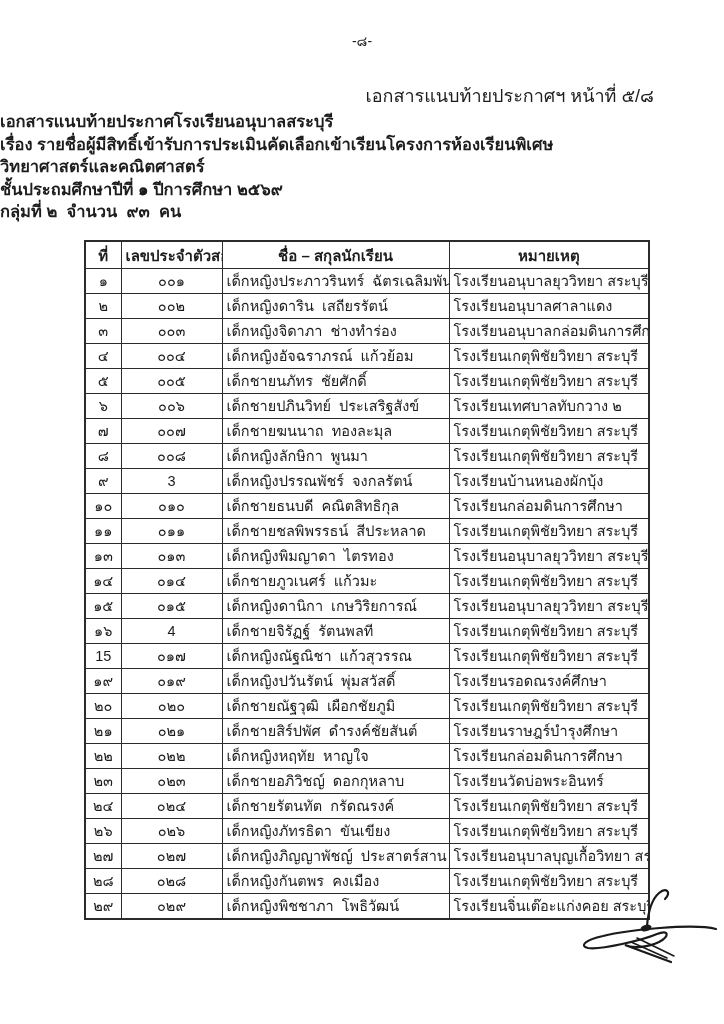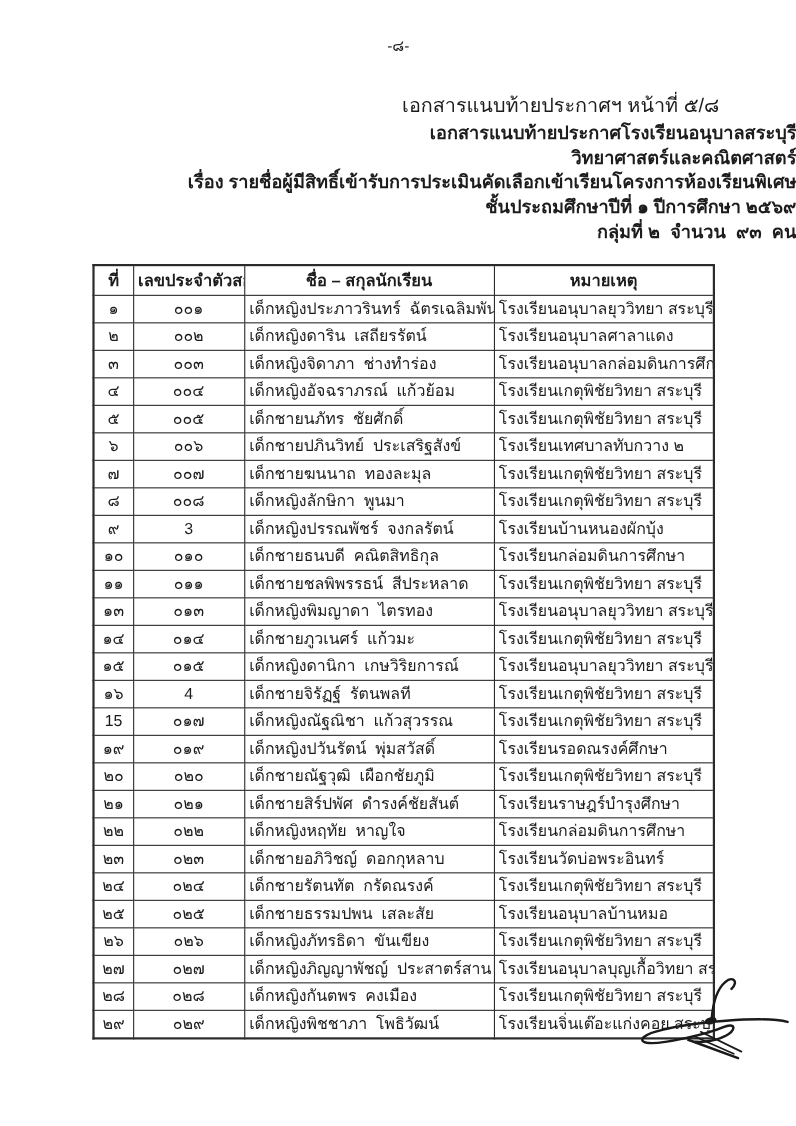--- a/index.html
+++ b/index.html
@@ -15,21 +15,21 @@
   .page-number{
     position:absolute;top:30px;left:0;width:100%;
     text-align:center;font-size:14px;
   }
   .attachment-note{
     position:absolute;top:81px;right:70px;
     font-size:18px;
   }
   .title-block{
     position:absolute;top:110px;left:0;width:100%;
-    text-align:right;font-weight:bold;
+    text-align:left;font-weight:bold;
     font-size:16.5px;line-height:22.5px;
   }
   .title-line{white-space:pre;}
   table.roster{
     position:absolute;left:84px;top:240px;
     width:564px;
     border-collapse:collapse;table-layout:fixed;
     font-size:14.5px;
     border:2px solid #2b2b2b;
   }
@@ -54,22 +54,22 @@
 <body>
 
 <div class="page">
 
   <div class="page-number">-๘-</div>
 
   <div class="attachment-note">เอกสารแนบท้ายประกาศฯ หน้าที่ ๕/๘</div>
 
   <div class="title-block">
     <div class="title-line">เอกสารแนบท้ายประกาศโรงเรียนอนุบาลสระบุรี</div>
+    <div class="title-line">เรื่อง รายชื่อผู้มีสิทธิ์เข้ารับการประเมินคัดเลือกเข้าเรียนโครงการห้องเรียนพิเศษ</div>
     <div class="title-line">วิทยาศาสตร์และคณิตศาสตร์</div>
-    <div class="title-line">เรื่อง รายชื่อผู้มีสิทธิ์เข้ารับการประเมินคัดเลือกเข้าเรียนโครงการห้องเรียนพิเศษ</div>
     <div class="title-line">ชั้นประถมศึกษาปีที่ ๑ ปีการศึกษา ๒๕๖๙</div>
     <div class="title-line">กลุ่มที่ ๒  จำนวน  ๙๓  คน</div>
   </div>
 
   <table class="roster">
     <colgroup>
       <col style="width:36px">
       <col style="width:101px">
       <col style="width:227px">
       <col style="width:200px">
@@ -209,26 +209,20 @@
           <td class="c2">เด็กชายอภิวิชญ์  ดอกกุหลาบ</td>
           <td class="c3">โรงเรียนวัดบ่อพระอินทร์</td>
         </tr>
         <tr>
           <td class="c0">๒๔</td>
           <td class="c1">๐๒๔</td>
           <td class="c2">เด็กชายรัตนทัต  กรัดณรงค์</td>
           <td class="c3">โรงเรียนเกตุพิชัยวิทยา สระบุรี</td>
         </tr>
         <tr>
-          <td class="c0">๒๕</td>
-          <td class="c1">๐๒๕</td>
-          <td class="c2">เด็กชายธรรมปพน  เสละสัย</td>
-          <td class="c3">โรงเรียนอนุบาลบ้านหมอ</td>
-        </tr>
-        <tr>
           <td class="c0">๒๖</td>
           <td class="c1">๐๒๖</td>
           <td class="c2">เด็กหญิงภัทรธิดา  ขันเขียง</td>
           <td class="c3">โรงเรียนเกตุพิชัยวิทยา สระบุรี</td>
         </tr>
         <tr>
           <td class="c0">๒๗</td>
           <td class="c1">๐๒๗</td>
           <td class="c2">เด็กหญิงภิญญาพัชญ์  ประสาตร์สาน</td>
           <td class="c3">โรงเรียนอนุบาลบุญเกื้อวิทยา สระบุรี</td>

